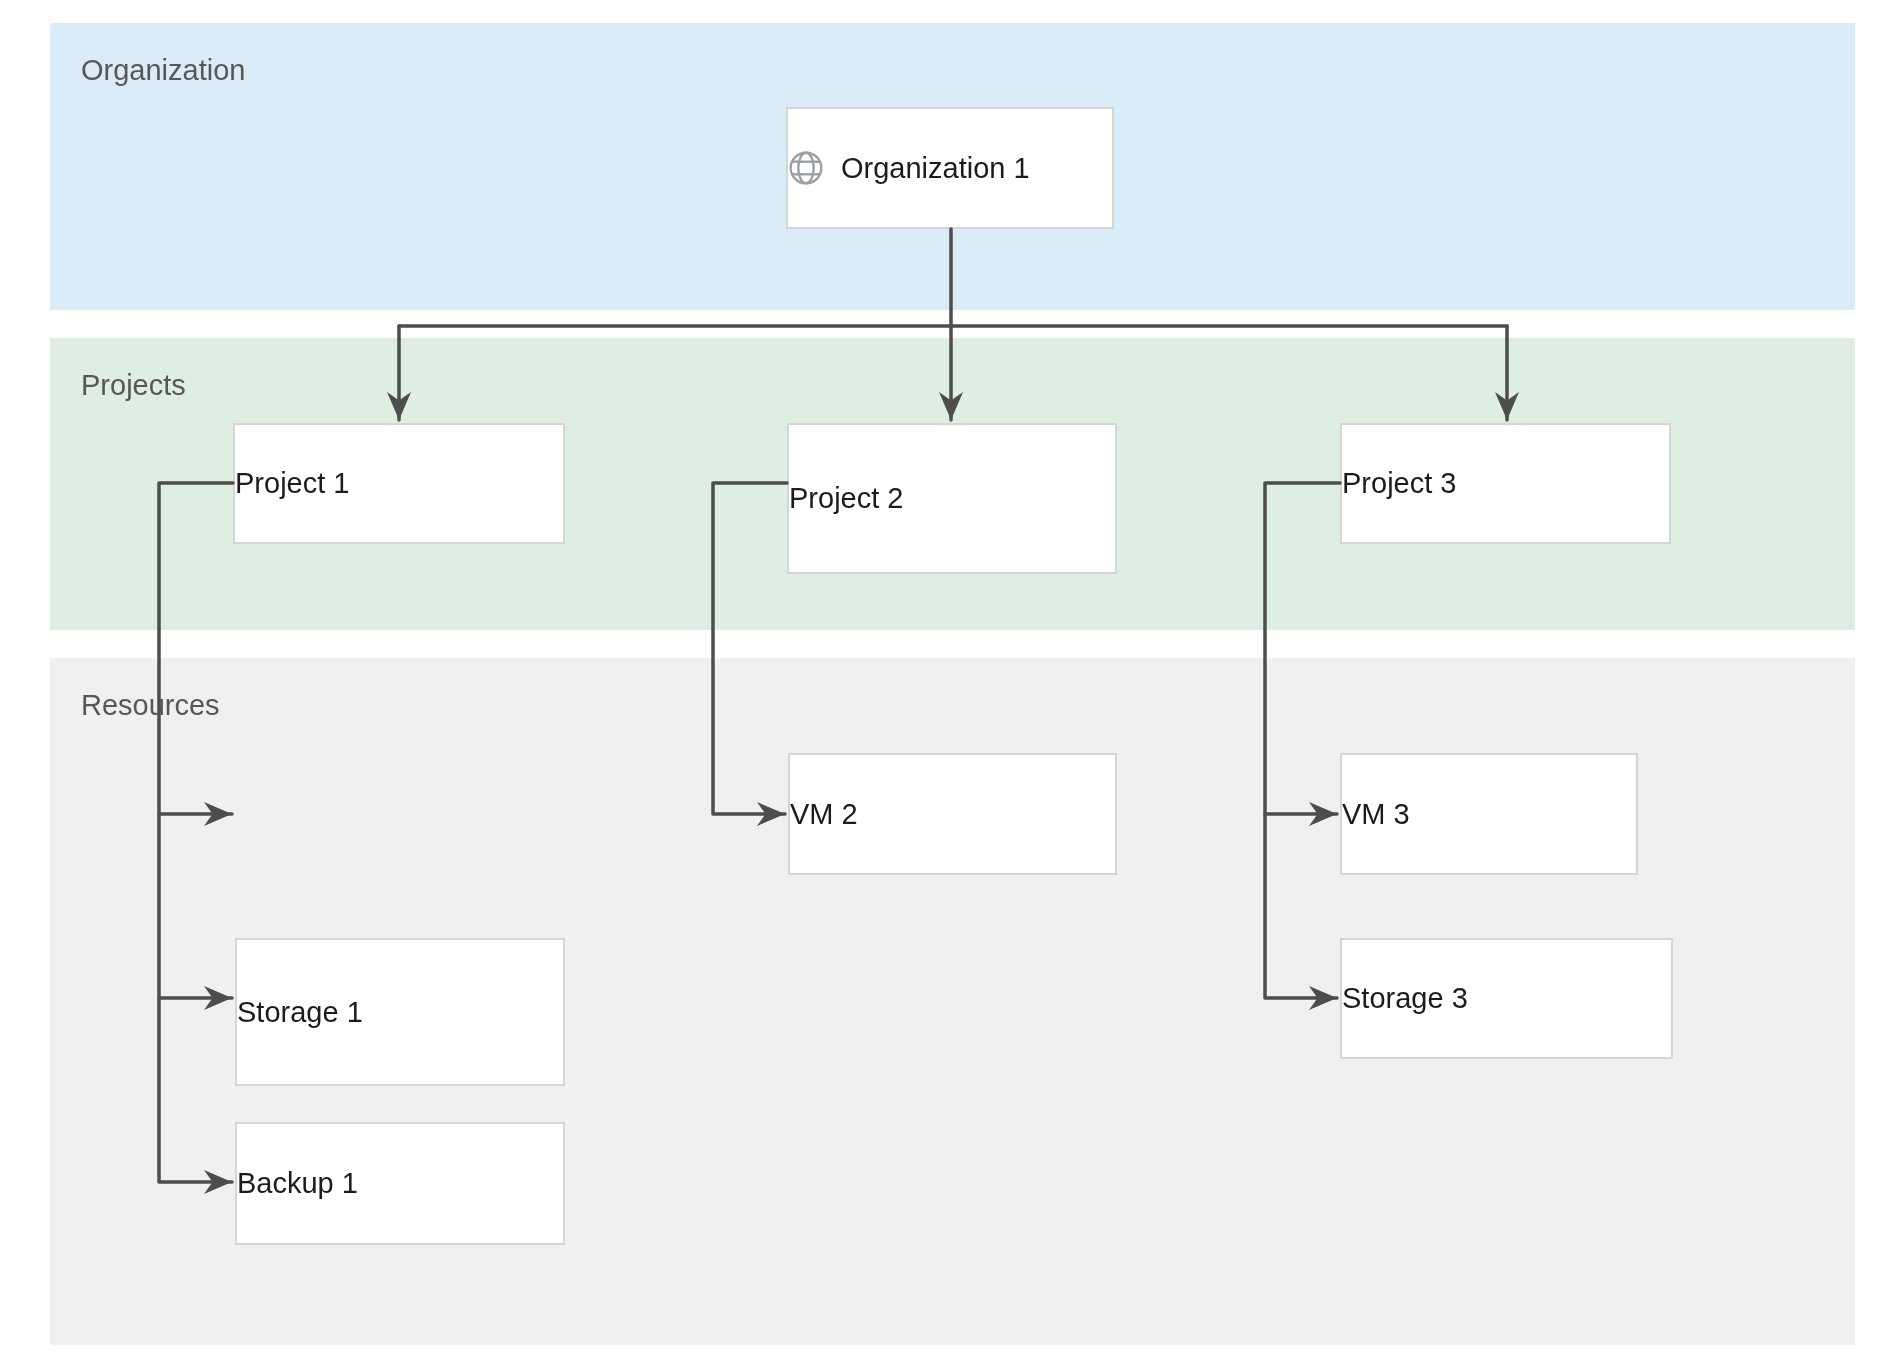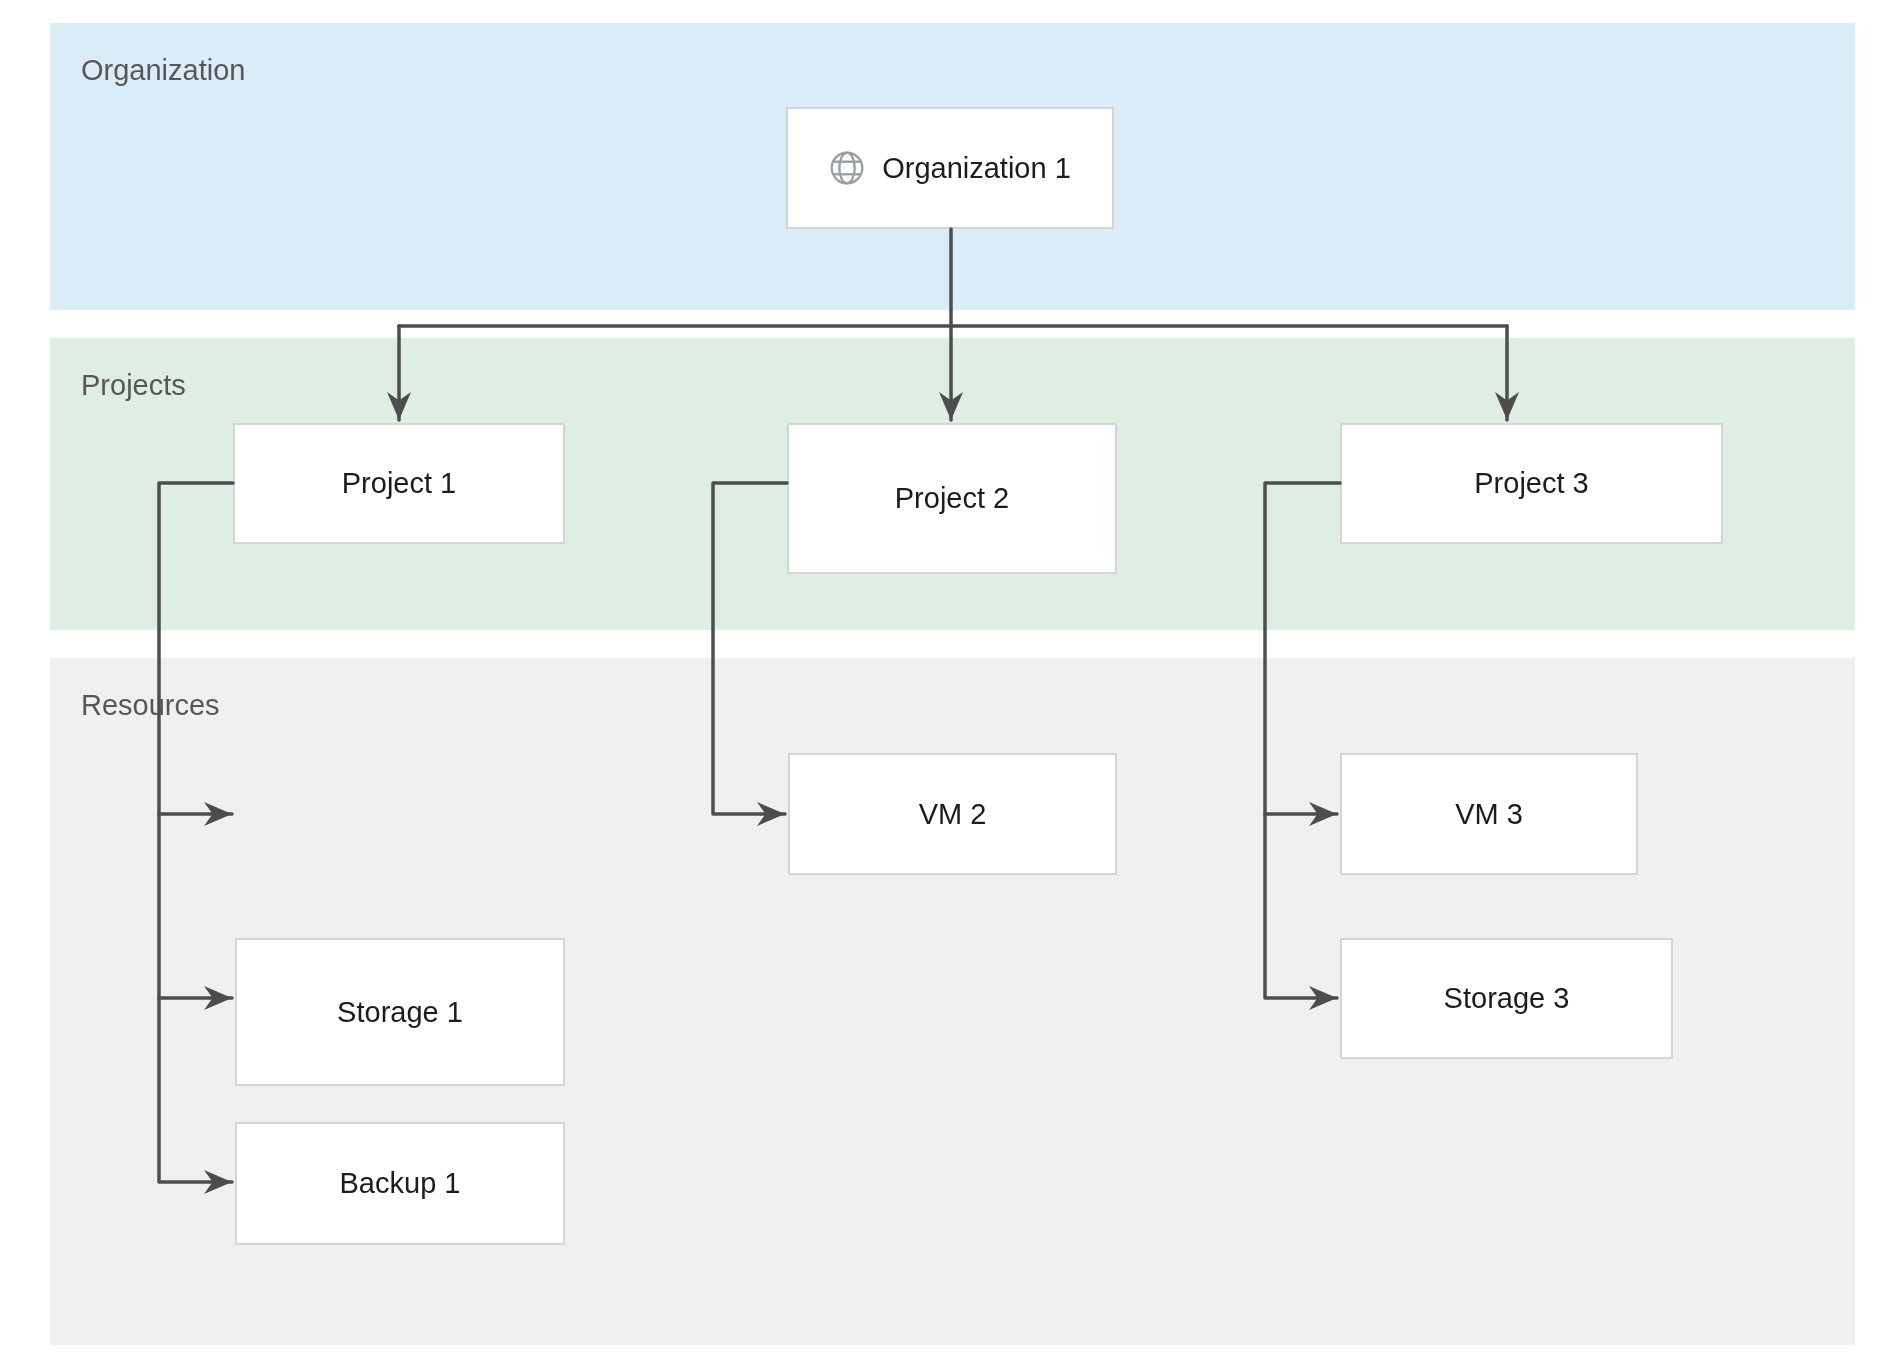--- a/index.html
+++ b/index.html
@@ -22,30 +22,30 @@
   }
   #connectors {
     position: absolute; left: 0; top: 0; z-index: 3;
     pointer-events: none;
   }
   .node {
     position: absolute; z-index: 2;
     background: #ffffff;
     border: 2.5px solid #d5d5d5;
     box-sizing: border-box;
-    display: flex; align-items: center; justify-content: center;
+    display: flex; align-items: center; 
     font-size: 29px; color: #1c1c1c;
     white-space: nowrap;
   }
   .node .icon-wrap { display: inline-flex; margin-right: 17px; }
   
   #node-org1     { left: 773px;  top: 107px;  width: 328px; height: 122px; }
   #node-project1 { left: 220px;  top: 423px;  width: 332px; height: 121px; }
   #node-project2 { left: 774px;  top: 423px;  width: 330px; height: 151px; }
-  #node-project3 { left: 1327px; top: 423px;  width: 383px; height: 121px; }
+  #node-project3 { left: 1327px; top: 423px;  width: 331px; height: 121px; }
   #node-vm1      { left: 222px;  top: 753px;  width: 330px; height: 122px; }
   #node-storage1 { left: 222px;  top: 938px;  width: 330px; height: 148px; }
   #node-backup1  { left: 222px;  top: 1122px; width: 330px; height: 123px; }
   #node-vm2      { left: 775px;  top: 753px;  width: 329px; height: 122px; }
   #node-vm3     { left: 1327px; top: 753px;  width: 298px; height: 122px; }
   #node-storage3 { left: 1327px; top: 938px;  width: 333px; height: 121px; }
 </style>
 </head>
 <body>
 

